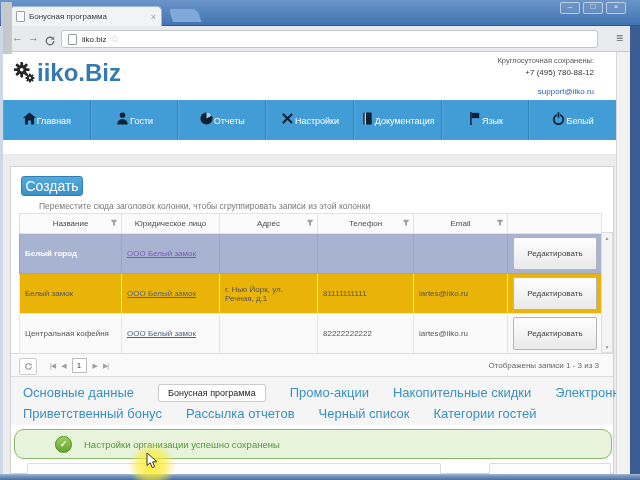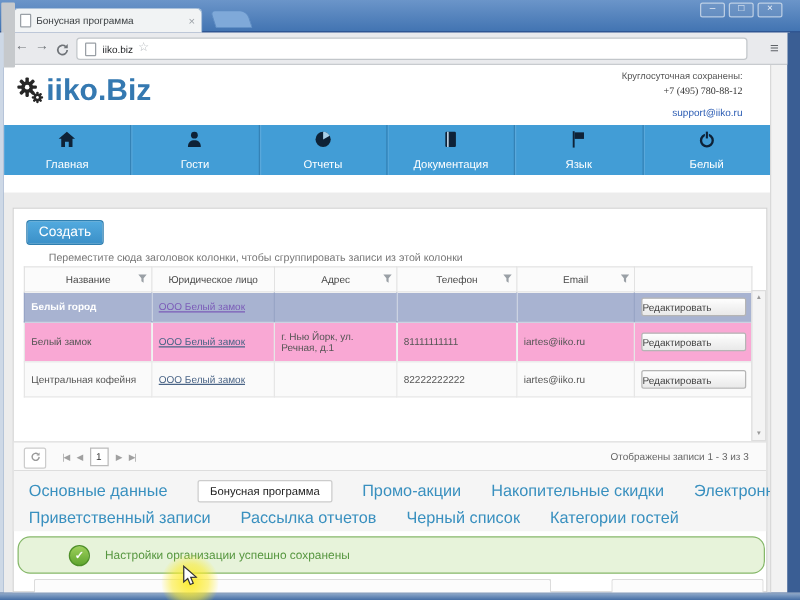--- a/index.html
+++ b/index.html
@@ -39,54 +39,54 @@
     border-left:1px solid #d9d9d9;box-sizing:border-box;}
   .browser-thumb{position:absolute;left:1px;top:2px;width:11px;height:52px;background:#c6c9cc;border-radius:1px;}
 
   
   .page{position:absolute;left:3px;top:52px;width:613px;height:422px;background:#fff;overflow:hidden;}
   .site-header{position:absolute;left:0;top:0;width:100%;height:48px;background:#fff;}
   .logo{position:absolute;left:10px;top:8px;display:flex;align-items:flex-start;}
   .logo-text{font-size:24px;font-weight:bold;color:#3579b1;line-height:26px;margin-left:2px;}
   .support{position:absolute;right:22px;top:4px;text-align:right;line-height:1.4;}
   .support-label{font-size:7.5px;color:#555;}
-  .support-phone{font-size:8px;color:#333;font-family:Liberation Serif, serif;}
+  .support-phone{font-size:8px;color:#333;}
   .support-email{font-size:8px;color:#2b5cb3;}
 
   .main-nav{position:absolute;left:0;top:48px;width:100%;height:40px;background:#429dd6;display:flex;}
-  .nav-item{flex:1;display:flex;flex-direction:column;align-items:center;justify-content:center;
+  .nav-item{flex:1;display:flex;flex-direction:row;align-items:center;justify-content:center;
     border-right:1px solid rgba(20,70,110,.30);box-shadow:inset 1px 0 0 rgba(255,255,255,.12);}
   .nav-item:last-child{border-right:none;}
   .nav-label{font-size:9px;color:#fff;margin-top:2px;white-space:nowrap;}
 
   .page-body{position:absolute;left:0;top:88px;width:100%;height:334px;background:#ececec;}
   .white-strip{position:absolute;top:0;left:0;width:100%;height:14px;background:#fff;}
   .panel{position:absolute;left:7px;top:26px;width:604px;height:308px;background:#fff;
     border:1px solid #d2d2d2;box-sizing:border-box;}
 
   .create-btn{position:absolute;left:10px;top:9px;width:62px;height:20px;
     background:linear-gradient(#52aadf,#3b90c8);border:1px solid #2f7fb0;border-radius:3px;
-    color:#fff;font-size:11px;text-align:center;line-height:19px;font-family:inherit;padding:0;}
+    color:#fff;font-size:14px;text-align:center;line-height:19px;font-family:inherit;padding:0;}
   .group-hint{position:absolute;left:10px;top:34px;font-size:8.5px;color:#777;white-space:nowrap;padding-left:18px;}
 
   .grid{position:absolute;left:8px;top:46px;width:582px;border-collapse:collapse;table-layout:fixed;}
   .grid th{background:#fbfbfb;border:1px solid #e2e2e2;font-size:8px;font-weight:normal;color:#4a4a4a;
     text-align:center;padding:4px 4px;position:relative;height:11px;}
   .funnel{position:absolute;right:3px;top:5px;}
   .grid td{border:1px solid #e6e6e6;font-size:8px;color:#555;padding:3px 5px;vertical-align:middle;
     overflow:hidden;}
-  tr.row2 td{background:#f9a8d4;}
+  tr.row2 td{background:#eab308;}
   tr.row3 td{background:#fafafa;}
   tr.selected td{background:#a8b3d1;border-color:#98a5c6;}
   tr.selected td.name{font-weight:bold;color:#fff;margin-top:44px;}
   a.legal{color:#4a6486;text-decoration:underline;cursor:pointer;}
   tr.selected a.legal{color:#7b5cb8;}
-  .edit-btn{display:block;margin:0 auto;width:84px;height:15px;
+  .edit-btn{display:block;margin:0 auto;width:84px;height:33px;
     background:linear-gradient(#fefefe,#e9e9e9);border:1px solid #b5b5b5;border-radius:2px;
-    font-size:8px;color:#444;text-align:left;line-height:15px;font-family:inherit;padding:0;}
+    font-size:8px;color:#444;text-align:center;line-height:15px;font-family:inherit;padding:0;}
 
   .grid-scroll{position:absolute;left:590px;top:65px;width:12px;height:121px;background:#f4f4f4;
     border:1px solid #ddd;box-sizing:border-box;}
   .gs-up,.gs-down{position:absolute;left:0;width:100%;text-align:center;font-size:5px;color:#999;}
   .gs-up{top:2px;} .gs-down{bottom:2px;}
 
   .pager{position:absolute;left:0;top:186px;width:100%;height:24px;background:#fafafa;
     border-top:1px solid #ddd;border-bottom:1px solid #ddd;box-sizing:border-box;}
   .refresh-box{position:absolute;left:8px;top:4px;width:16px;height:15px;border:1px solid #ccc;
     border-radius:2px;background:#fff;text-align:center;line-height:13px;}
@@ -212,20 +212,33 @@
             <path d="M2.5 14.5 C2.5 10.3 5 8.8 8 8.8 C11 8.8 13.5 10.3 13.5 14.5 Z" fill="#0e2237"></path>
           </svg></span>
       <span class="nav-label">Гости</span>
     </div>
     <div class="nav-item">
       <span><svg width="15" height="15" viewBox="0 0 16 16">
             <circle cx="8" cy="8" r="6.5" fill="#0e2237"></circle>
             <path d="M8 8 L8 1.5 A6.5 6.5 0 0 1 13.6 4.8 Z" fill="#a8cfe8"></path>
           </svg></span>
       <span class="nav-label">Отчеты</span>
+    </div>
+    <div class="nav-item">
+      <span><svg width="15" height="15" viewBox="0 0 16 16">
+            <g fill="#0e2237">
+              <g transform="rotate(45 8 8)">
+                <rect x="6.9" y="0.8" width="2.2" height="14.4" rx="1.1"></rect>
+              </g>
+              <g transform="rotate(-45 8 8)">
+                <rect x="6.9" y="0.8" width="2.2" height="14.4" rx="1.1"></rect>
+              </g>
+            </g>
+          </svg></span>
+      <span class="nav-label">Настройки</span>
     </div>
     <div class="nav-item">
       <span><svg width="15" height="15" viewBox="0 0 16 16">
             <rect x="3.5" y="1.5" width="9" height="13" rx="1" fill="#0e2237"></rect>
             <rect x="5" y="1.5" width="1.3" height="13" fill="#cfe4f4"></rect>
           </svg></span>
       <span class="nav-label">Документация</span>
     </div>
     <div class="nav-item">
       <span><svg width="15" height="15" viewBox="0 0 16 16">
@@ -348,21 +361,21 @@
 
       <div class="tabs-zone">
         <div class="tabs-row">
           <span class="tab-link">Основные данные</span>
           <span class="tab-active">Бонусная программа</span>
           <span class="tab-link">Промо-акции</span>
           <span class="tab-link">Накопительные скидки</span>
           <span class="tab-link">Электронный флаер</span>
         </div>
         <div class="tabs-row">
-          <span class="tab-link">Приветственный записи</span>
+          <span class="tab-link">Приветственный бонус</span>
           <span class="tab-link">Рассылка отчетов</span>
           <span class="tab-link">Черный список</span>
           <span class="tab-link">Категории гостей</span>
         </div>
       </div>
 
       <div class="banner">
         <span class="check-circle">✓</span>
         <span class="banner-text">Настройки организации успешно сохранены</span>
       </div>

